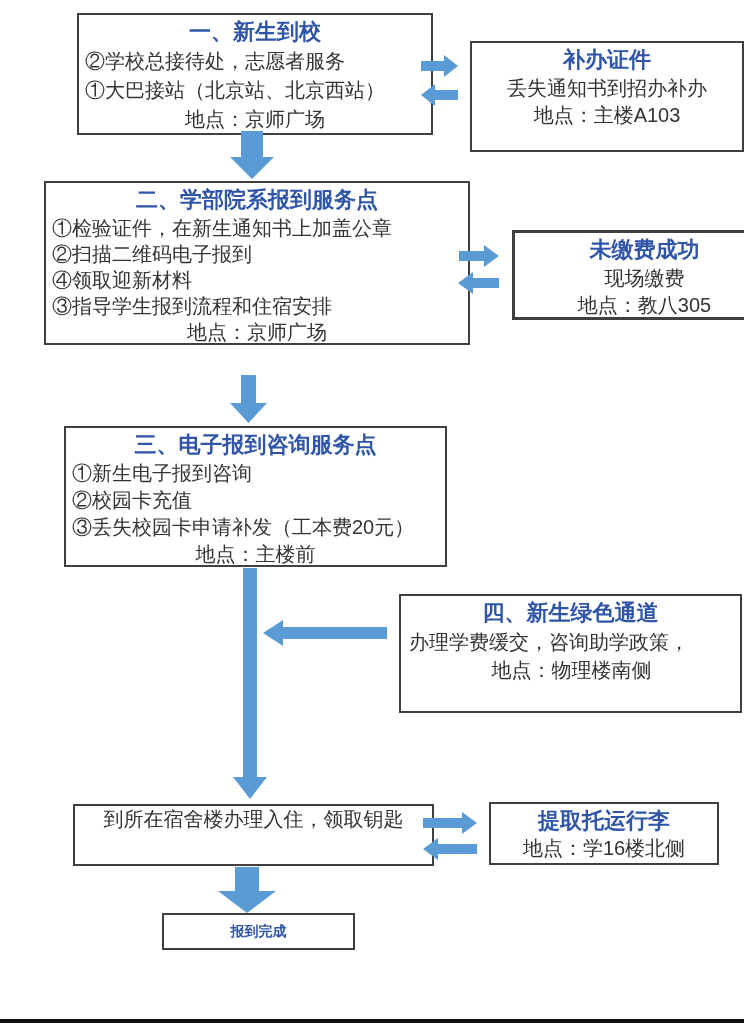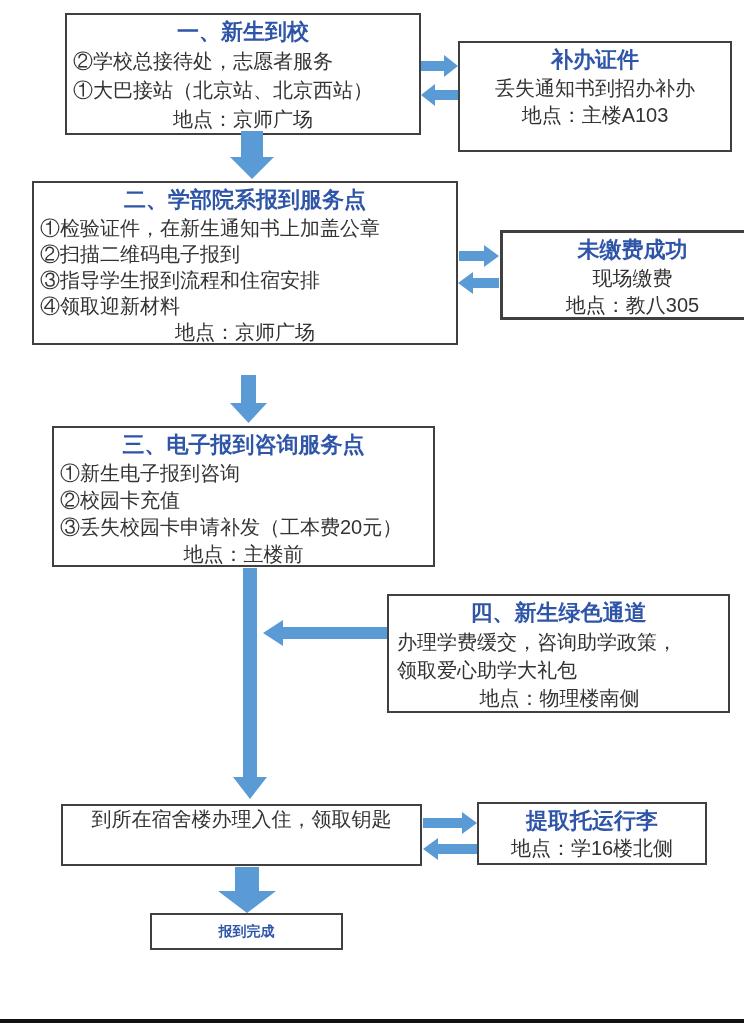--- a/index.html
+++ b/index.html
@@ -14,20 +14,21 @@
     background:var(--page_bg,#ffffff);
     overflow:hidden;
   }
   .box{
     position:absolute;
     box-sizing:border-box;
     border:2px solid var(--border,#404040);
     background:#ffffff;
     color:var(--body,#333333);
     font-size:20px;
+    margin-left:12px;
   }
   .box.thick{border-width:3px;}
   .title{
     font-weight:bold;
     color:var(--title,#2E55A8);
     font-size:22px;
     line-height:30px;
     text-align:center;
     padding-top:2px;
   }
@@ -69,43 +70,42 @@
   <div class="box lh27" style="left:458px;top:41px;width:274px;height:111px">
     <div class="title">补办证件</div>
     <div class="line center">丢失通知书到招办补办</div>
     <div class="line center">地点：主楼A103</div>
   </div>
 
   <div class="box lh26" style="left:32px;top:181px;width:426px;height:164px">
     <div class="title">二、学部院系报到服务点</div>
     <div class="line left">①检验证件，在新生通知书上加盖公章</div>
     <div class="line left">②扫描二维码电子报到</div>
+    <div class="line left">④领取迎新材料</div>
     <div class="line left">③指导学生报到流程和住宿安排</div>
-    <div class="line left">④领取迎新材料</div>
     <div class="line center">地点：京师广场</div>
   </div>
 
   <div class="box thick lh27" style="left:500px;top:230px;width:265px;height:90px">
     <div class="title">未缴费成功</div>
     <div class="line center">现场缴费</div>
     <div class="line center">地点：教八305</div>
   </div>
 
   <div class="box lh27" style="left:52px;top:426px;width:383px;height:141px">
     <div class="title">三、电子报到咨询服务点</div>
     <div class="line left">①新生电子报到咨询</div>
     <div class="line left">②校园卡充值</div>
     <div class="line left">③丢失校园卡申请补发（工本费20元）</div>
     <div class="line center">地点：主楼前</div>
   </div>
 
   <div class="box lh28" style="left:387px;top:594px;width:343px;height:119px">
     <div class="title">四、新生绿色通道</div>
     <div class="line left">办理学费缓交，咨询助学政策，</div>
-    <div class="line left">领取爱心助学大礼包</div>
     <div class="line center">地点：物理楼南侧</div>
   </div>
 
   <div class="box lh27" style="left:61px;top:804px;width:361px;height:62px">
     <div class="line center">到所在宿舍楼办理入住，领取钥匙</div>
   </div>
 
   <div class="box lh27" style="left:477px;top:802px;width:230px;height:63px">
     <div class="title" style="line-height:29px">提取托运行李</div>
     <div class="line center">地点：学16楼北侧</div>

